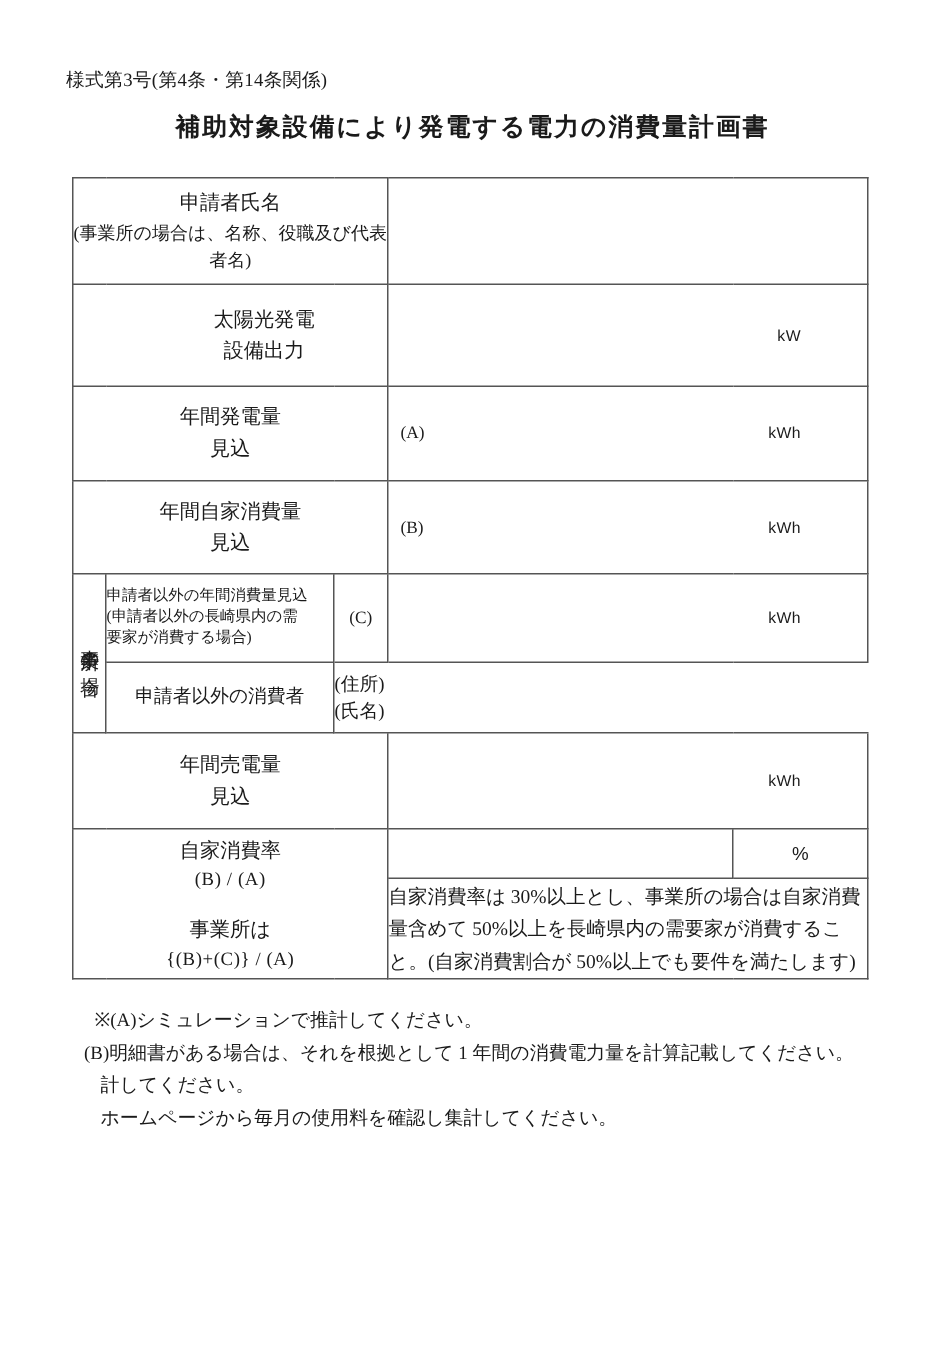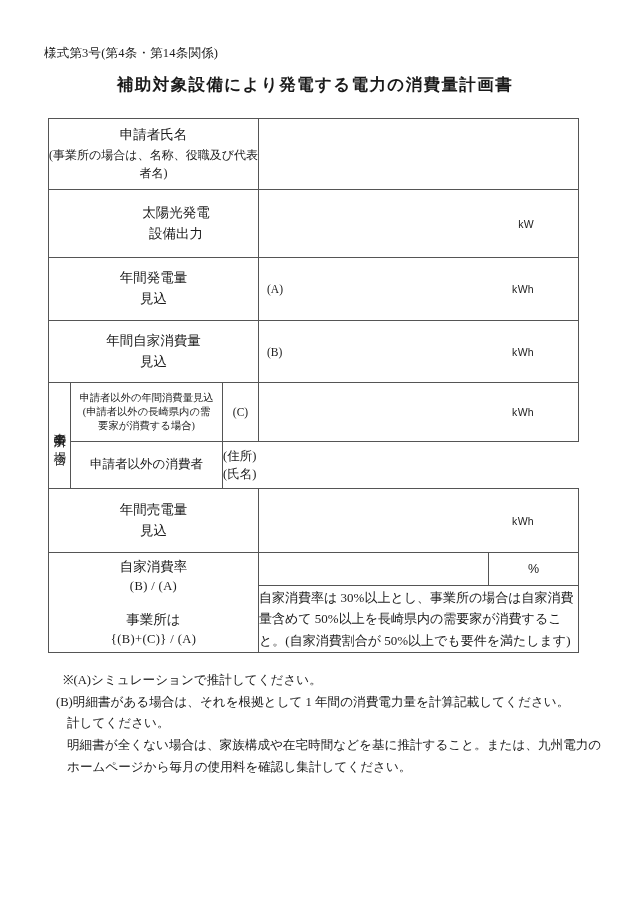--- a/index.html
+++ b/index.html
@@ -104,21 +104,20 @@
     line-height: 1.02;
     letter-spacing: 1px;
     margin: 0 auto;
     display: inline-block;
     white-space: nowrap;
   }
 
   .small-label {
     font-size: 10.3px;
     line-height: 1.38;
-    text-align: center;
     padding: 5px 4px;
   }
 
   .c-cell {
     text-align: center;
     font-size: 11.5px;
   }
 
   .addr-cell {
     padding: 5px 10px;
@@ -291,17 +290,16 @@
         </td>
       </tr>
 
     </tbody>
   </table>
 
   <div class="notes">
     <div class="n-line i0">※(A)シミュレーションで推計してください。</div>
     <div class="n-line i1">(B)明細書がある場合は、それを根拠として 1 年間の消費電力量を計算記載してください。</div>
     <div class="n-line i2">計してください。</div>
-    <div class="n-line i2">明細書が全くない場合は、家族構成や在宅時間などを基に推計すること。または、九州電力の</div>
     <div class="n-line i2">ホームページから毎月の使用料を確認し集計してください。</div>
   </div>
 
 </div>
 
 </body></html>

